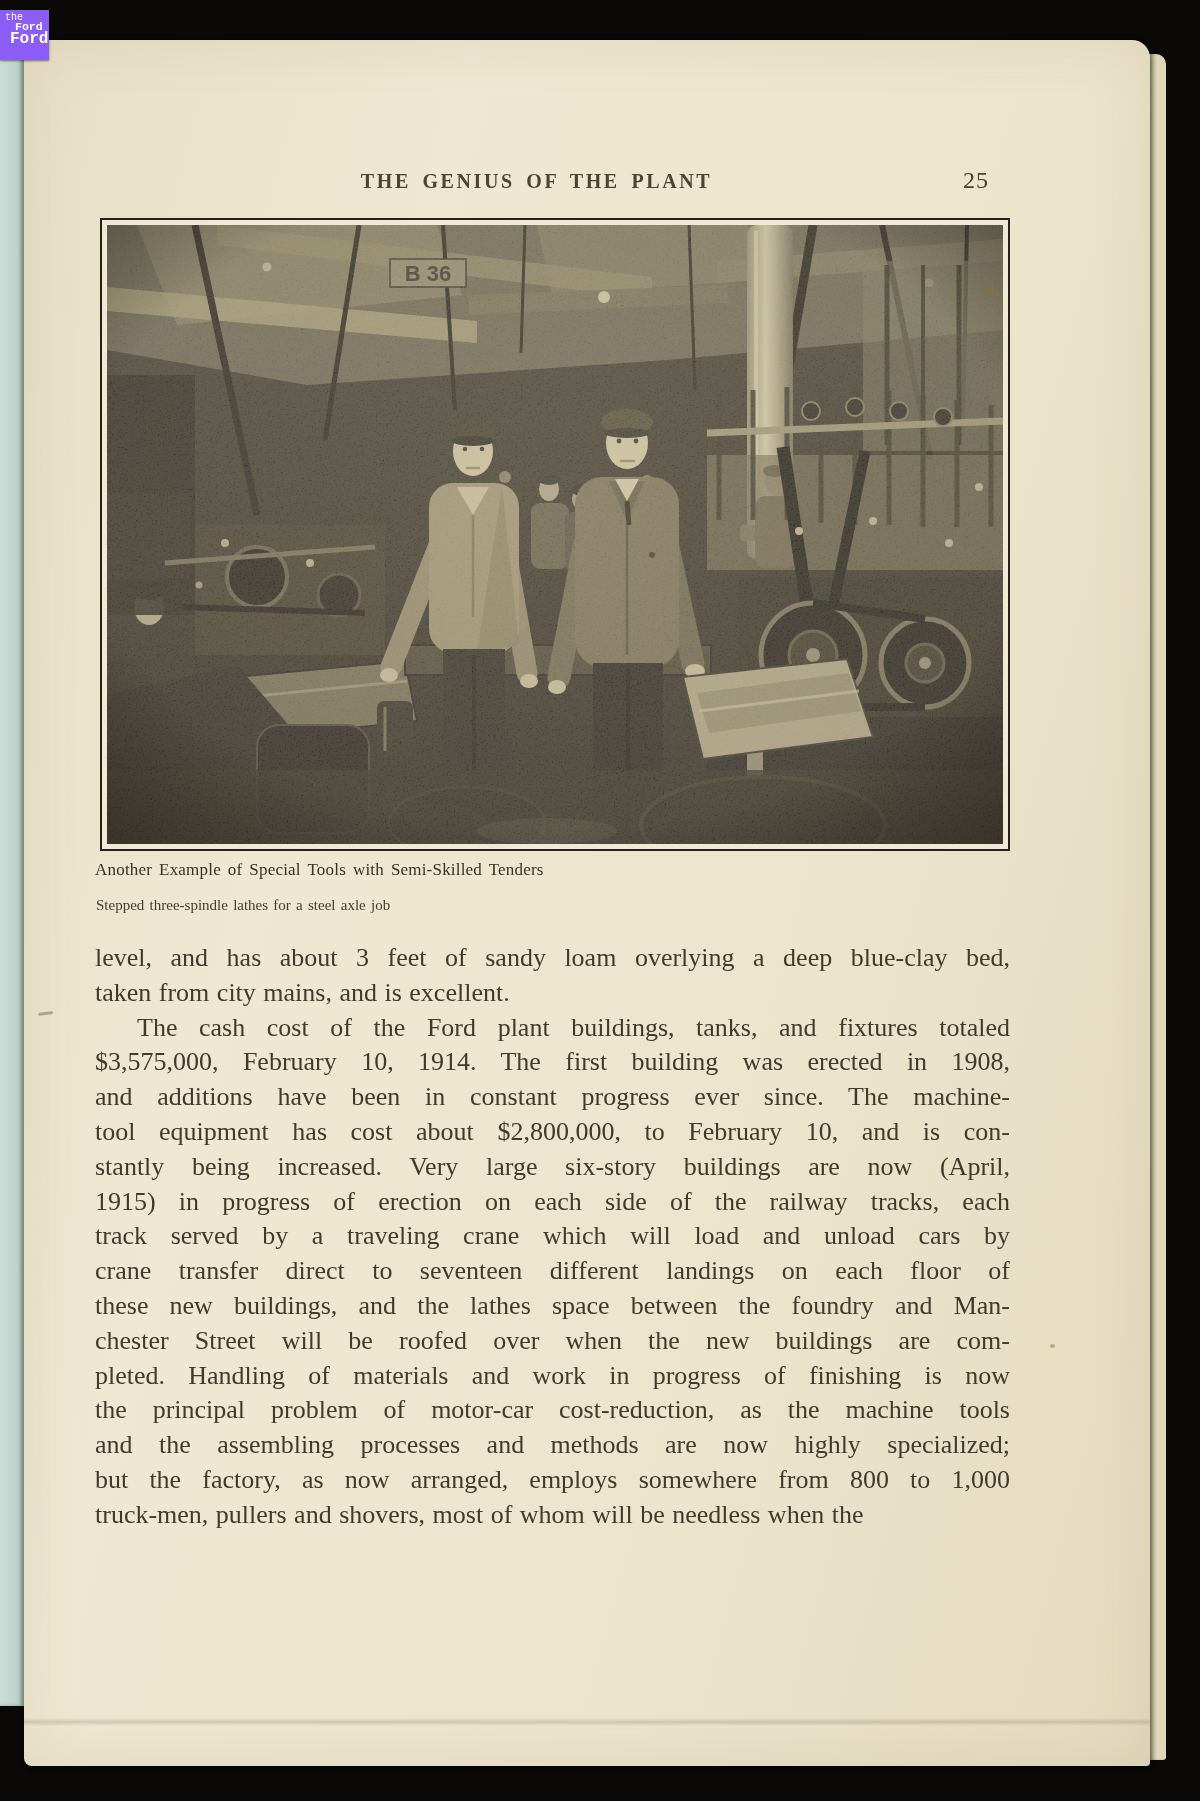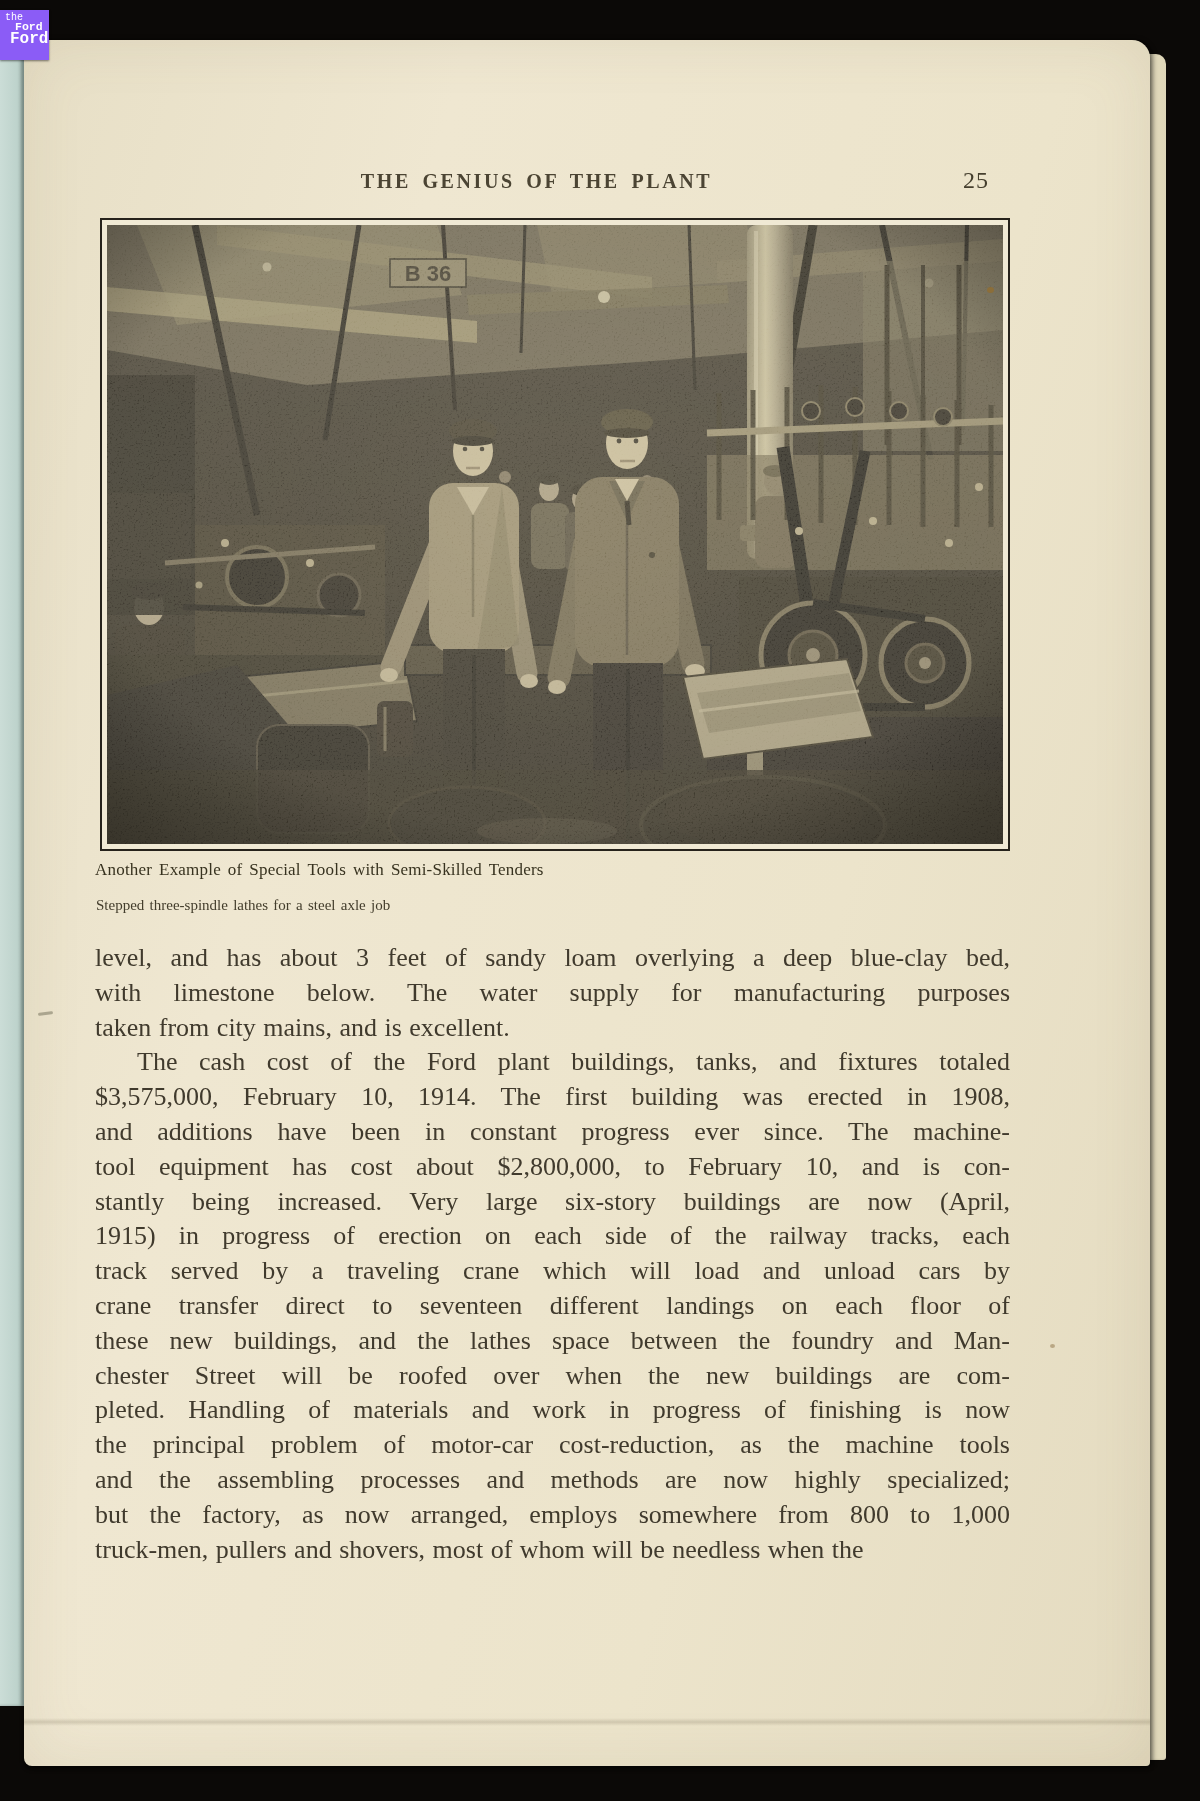--- a/index.html
+++ b/index.html
@@ -271,21 +271,20 @@
         <rect width="896" height="619" filter="url(#grain)" opacity="0.3"></rect>
         <rect width="896" height="619" fill="url(#vig)"></rect>
       </svg>
     </figure>
 
     <div class="caption">Another Example of Special Tools with Semi-Skilled Tenders</div>
     <div class="subcaption">Stepped three-spindle lathes for a steel axle job</div>
 
     <div class="body-text">
         <div class="line j">level, and has about 3 feet of sandy loam overlying a deep blue-clay bed,</div>
-        <div class="line j">with limestone below.  The water supply for manufacturing purposes</div>
         <div class="line">taken from city mains, and is excellent.</div>
         <div class="line j indent">The cash cost of the Ford plant buildings, tanks, and fixtures totaled</div>
         <div class="line j">$3,575,000, February 10, 1914.  The first building was erected in 1908,</div>
         <div class="line j">and additions have been in constant progress ever since.  The machine-</div>
         <div class="line j">tool equipment has cost about $2,800,000, to February 10, and is con-</div>
         <div class="line j">stantly being increased.  Very large six-story buildings are now (April,</div>
         <div class="line j">1915) in progress of erection on each side of the railway tracks, each</div>
         <div class="line j">track served by a traveling crane which will load and unload cars by</div>
         <div class="line j">crane transfer direct to seventeen different landings on each floor of</div>
         <div class="line j">these new buildings, and the lathes space between the foundry and Man-</div>

